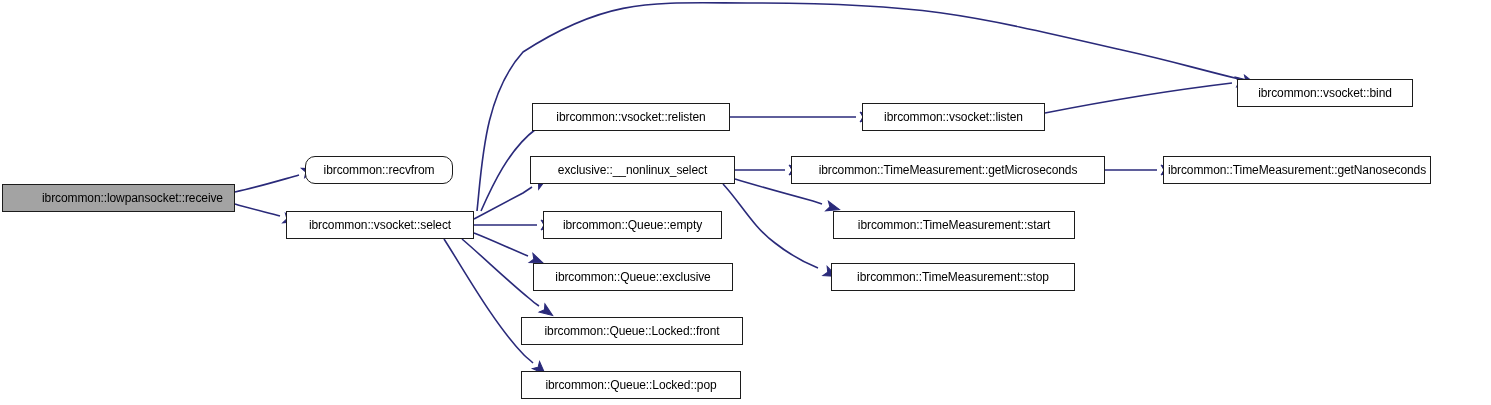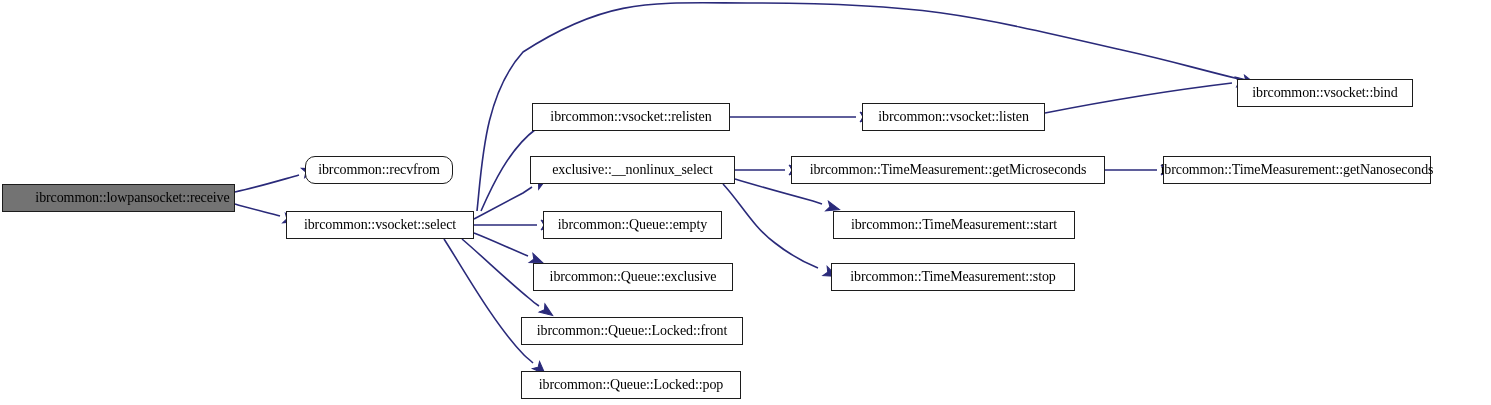--- a/index.html
+++ b/index.html
@@ -38,27 +38,27 @@
     position: absolute;
     box-sizing: border-box;
     border: 1.4px solid #1c1c1c;
     background: #ffffff;
     display: flex;
     align-items: center;
     justify-content: center;
     white-space: nowrap;
   }
   .node-box.highlight {
-    background: #737373;
+    background: #a3a3a3;
     border-width: 1.6px;
     padding-left: 28px;
   }
   .node-label {
-    font-family: Liberation Serif, serif;
-    font-size: 14px;
+    font-family: Liberation Sans, sans-serif;
+    font-size: 12px;
     color: #000000;
     line-height: 1;
     letter-spacing: -0.1px;
   }
 </style>
 </head>
 <body>
 
 <div id="graph-canvas">
   <svg id="graph-svg" viewBox="0 0 1491 405" xmlns="http://www.w3.org/2000/svg">

